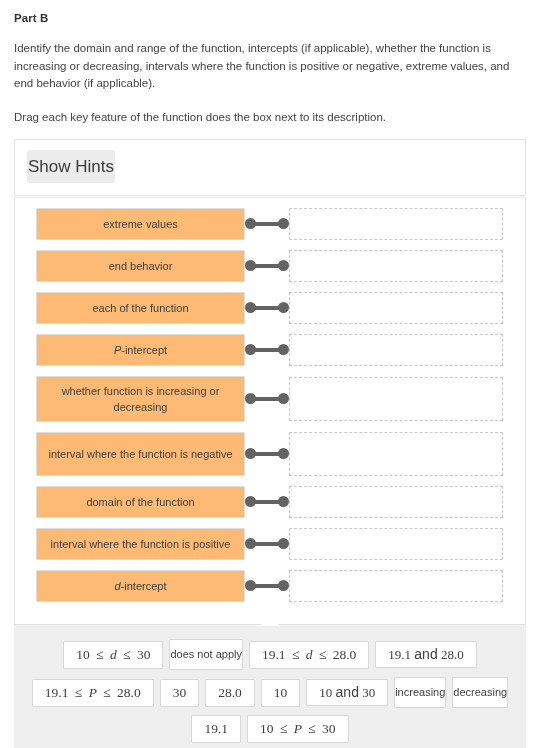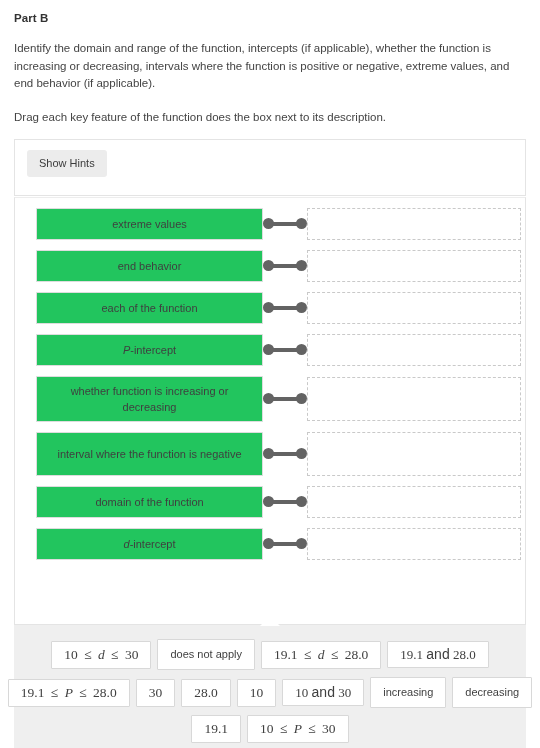--- a/index.html
+++ b/index.html
@@ -53,22 +53,22 @@
     background: #ffffff;
     height: 57px;
     box-sizing: border-box;
     padding: 10px 12px;
   }
   .show-hints-btn {
     display: inline-block;
     background: #ececec;
     border: none;
     border-radius: 3px;
-    padding: 8px 12px;
-    font-size: 11px;
+    padding: 8px 1px;
+    font-size: 17px;
     color: #3b3b3b;
     font-family: "Liberation Sans", sans-serif;
     cursor: pointer;
     line-height: 1;
   }
 
   
   .match-card {
     margin: 1px 14px 0 14px;
     border: 1px solid #e4e4e4;
@@ -82,24 +82,24 @@
 
   .match-row {
     display: flex;
     align-items: center;
     padding: 0 0 0 21px;
     margin-bottom: 10px;
   }
   .match-row:last-child { margin-bottom: 0; }
 
   .term-box {
-    width: 227px;
+    width: 209px;
     min-height: 32px;
     border: 1px solid #dddddd;
-    background: #22c55e;
+    background: #fdba74;
     box-sizing: border-box;
     display: flex;
     align-items: center;
     justify-content: center;
     text-align: center;
     font-size: 11px;
     color: #3f3f3f;
     line-height: 16px;
     padding: 6px 8px;
     border-radius: 1px;
@@ -170,21 +170,21 @@
     align-items: center;
     gap: 6px;
     margin-bottom: 7px;
   }
   .bank-row:last-child { margin-bottom: 0; }
 
   .tile {
     background: #ffffff;
     border: 1px solid #d8d8d8;
     box-sizing: border-box;
-    padding: 7px 12px;
+    padding: 7px 0;
     font-size: 11px;
     color: #3f3f3f;
     text-align: center;
     line-height: 15px;
     white-space: nowrap;
     border-radius: 1px;
     cursor: move;
   }
   .tile.math {
     font-family: "Liberation Serif", serif;
@@ -288,20 +288,31 @@
         <div class="connector">
           <span class="bar"></span>
           <span class="dot left"></span>
           <span class="dot right"></span>
         </div>
         <div class="drop-zone tall"></div>
       </div>
       <div class="match-row">
         <div class="term-box">
           <span>domain of the function</span>
+        </div>
+        <div class="connector">
+          <span class="bar"></span>
+          <span class="dot left"></span>
+          <span class="dot right"></span>
+        </div>
+        <div class="drop-zone"></div>
+      </div>
+      <div class="match-row">
+        <div class="term-box">
+          <span>interval where the function is positive</span>
         </div>
         <div class="connector">
           <span class="bar"></span>
           <span class="dot left"></span>
           <span class="dot right"></span>
         </div>
         <div class="drop-zone"></div>
       </div>
       <div class="match-row">
         <div class="term-box">

